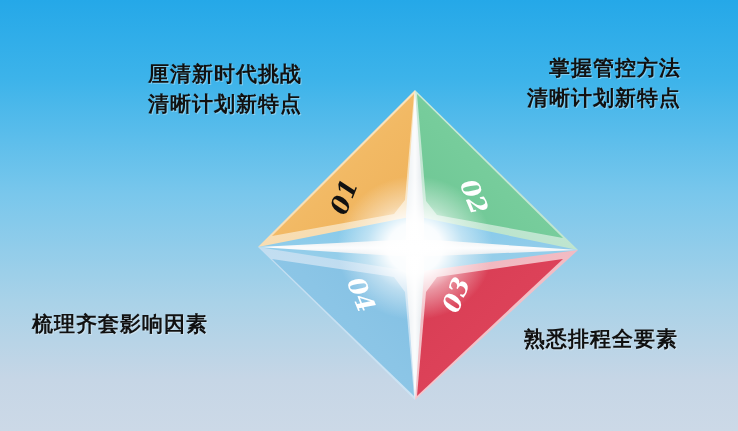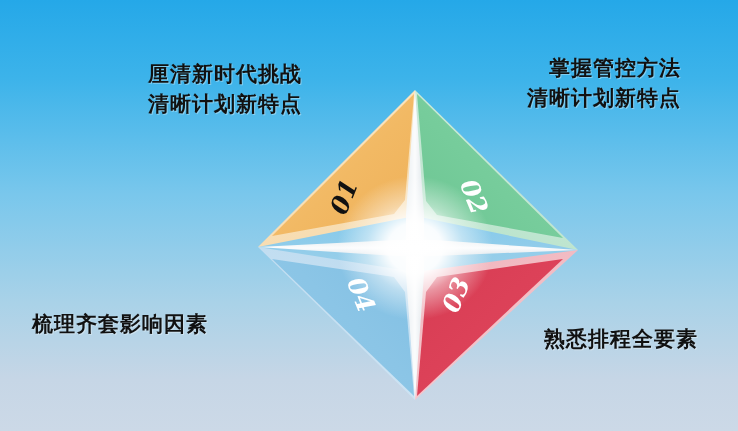--- a/index.html
+++ b/index.html
@@ -30,21 +30,21 @@
     font-size: 21px;
     line-height: 1.42;
     letter-spacing: 1px;
     white-space: nowrap;
     text-shadow: 1px 1px 0 rgba(255,255,255,0.35);
   }
   .cap .ln { display: block; }
   #cap-01 { left: 148px; top: 60px; text-align: center; }
   #cap-02 { left: 527px; top: 54px; text-align: right; }
   #cap-04 { left: 32px; top: 310px; text-align: left; }
-  #cap-03 { left: 524px; top: 325px; text-align: left; margin-left: 20px; }
+  #cap-03 { left: 524px; top: 325px; text-align: left; }
   .numlbl {
     font-family: "DejaVu Serif", "Liberation Serif", serif;
     font-size: 25px;
     font-weight: 700;
     font-style: italic;
   }
 </style>
 </head>
 <body>
 

